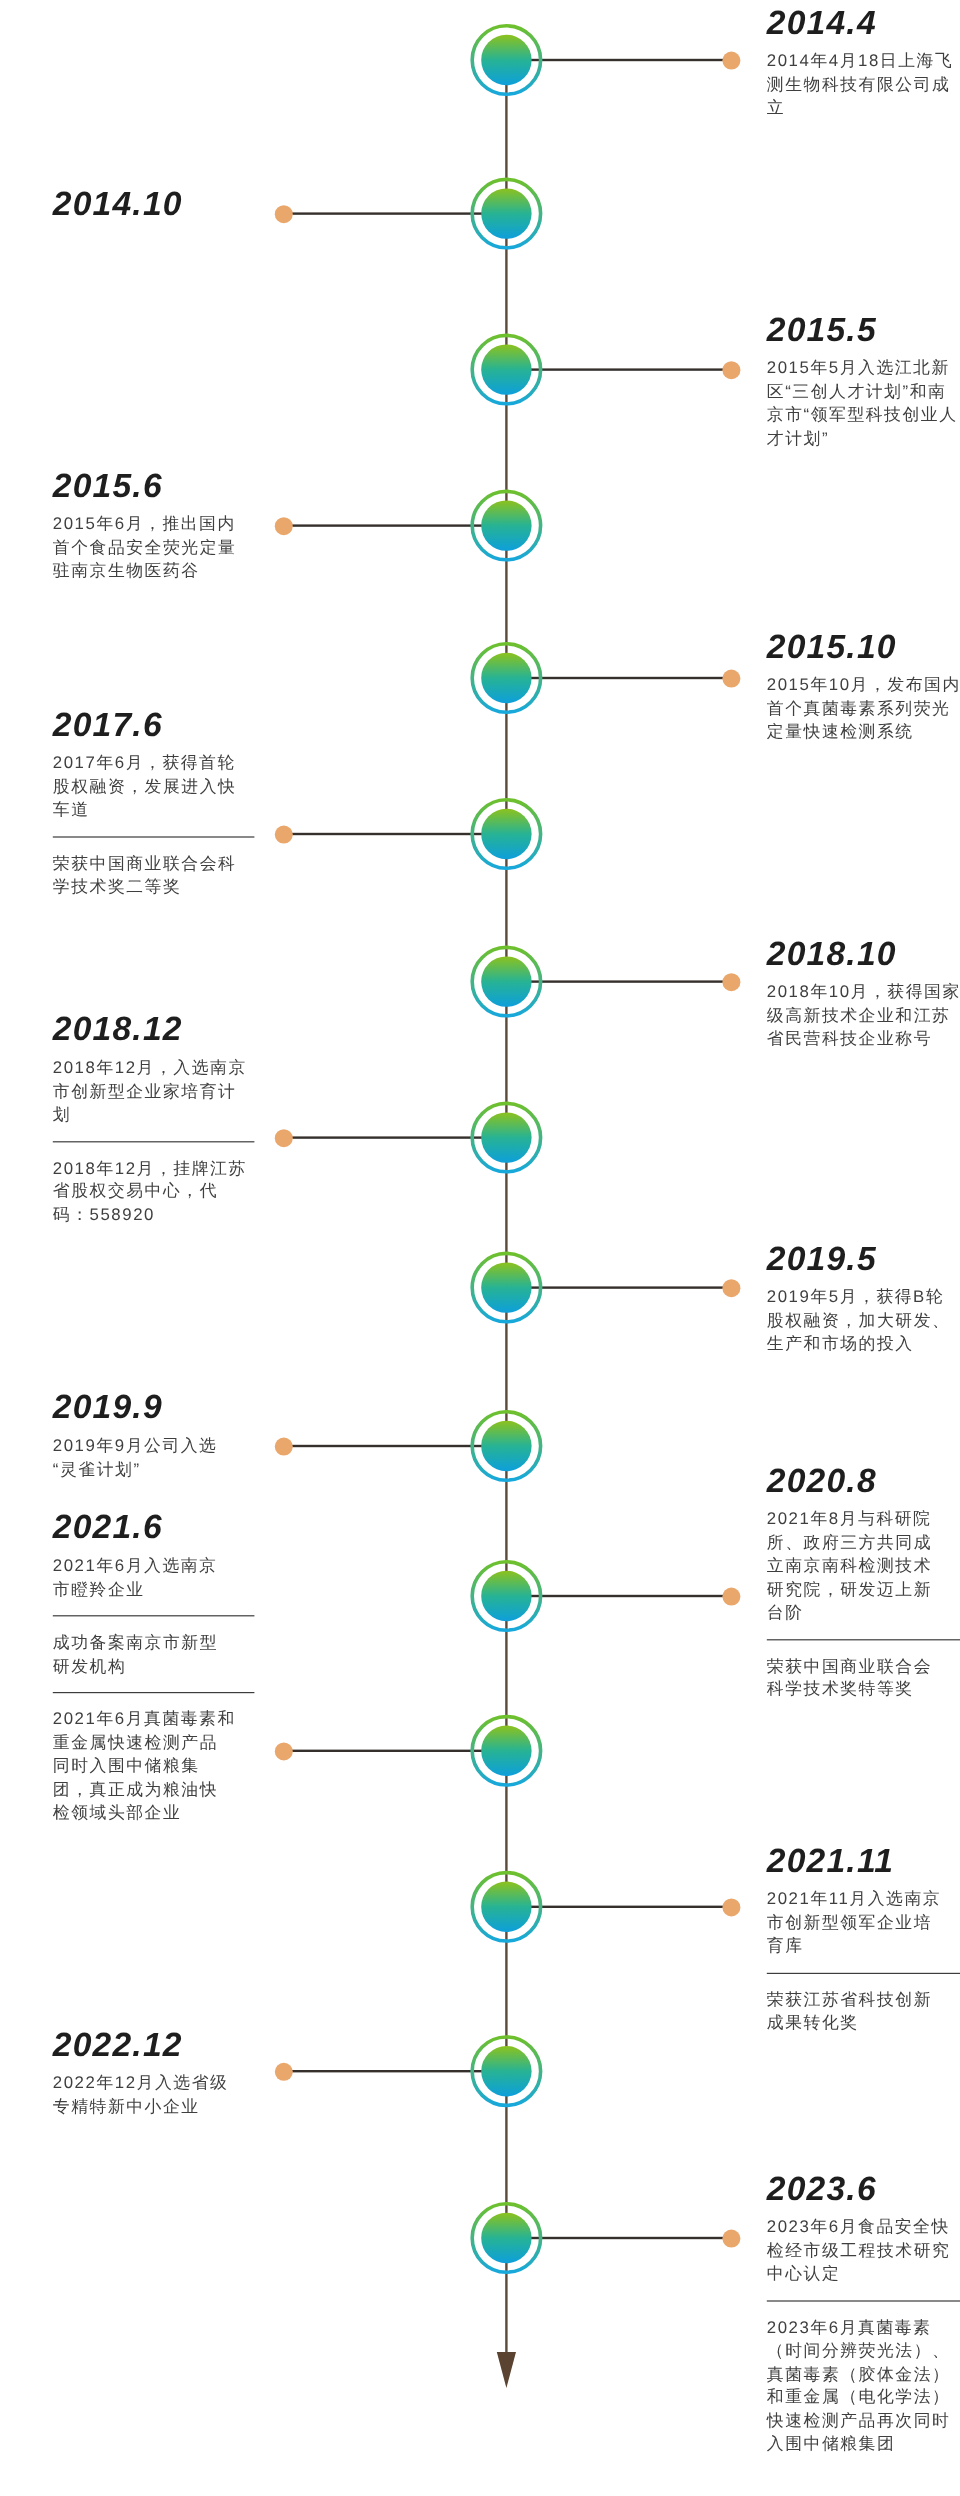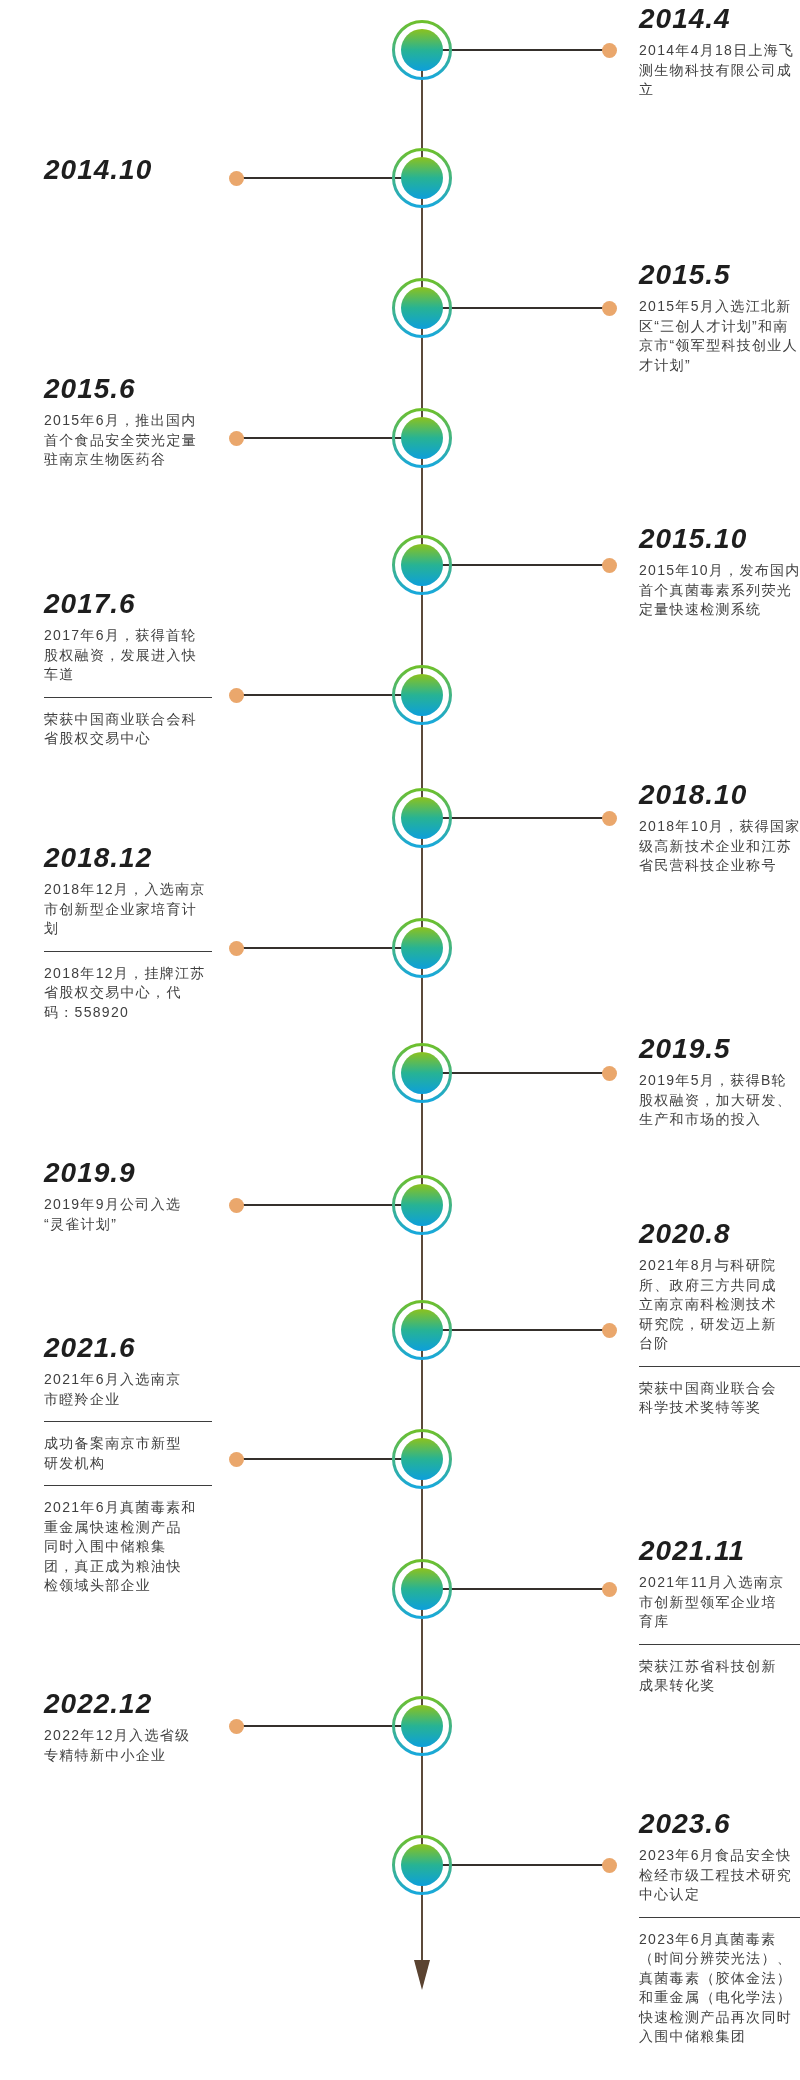--- a/index.html
+++ b/index.html
@@ -160,42 +160,42 @@
   </div>
 
   <div class="entry right" style="top:258px">
     <h2 class="date">2015.5</h2>
     <p class="desc">2015年5月入选江北新
 区“三创人才计划”和南
 京市“领军型科技创业人
 才计划”</p>
   </div>
 
-  <div class="entry left" style="top:372px">
+  <div class="entry left" style="top:388px">
     <h2 class="date">2015.6</h2>
     <p class="desc">2015年6月，推出国内
 首个食品安全荧光定量
 驻南京生物医药谷</p>
   </div>
 
   <div class="entry right" style="top:522px">
     <h2 class="date">2015.10</h2>
     <p class="desc">2015年10月，发布国内
 首个真菌毒素系列荧光
 定量快速检测系统</p>
   </div>
 
   <div class="entry left" style="top:587px">
     <h2 class="date">2017.6</h2>
     <p class="desc">2017年6月，获得首轮
 股权融资，发展进入快
 车道</p>
     <hr class="divider">
     <p class="desc">荣获中国商业联合会科
-省股权交易中心</p>
+学技术奖二等奖</p>
   </div>
 
   <div class="entry right" style="top:778px">
     <h2 class="date">2018.10</h2>
     <p class="desc">2018年10月，获得国家
 级高新技术企业和江苏
 省民营科技企业称号</p>
   </div>
 
   <div class="entry left" style="top:841px">
@@ -227,21 +227,21 @@
     <p class="desc">2021年8月与科研院
 所、政府三方共同成
 立南京南科检测技术
 研究院，研发迈上新
 台阶</p>
     <hr class="divider">
     <p class="desc">荣获中国商业联合会
 科学技术奖特等奖</p>
   </div>
 
-  <div class="entry left" style="top:1331px">
+  <div class="entry left" style="top:1256px">
     <h2 class="date">2021.6</h2>
     <p class="desc">2021年6月入选南京
 市瞪羚企业</p>
     <hr class="divider">
     <p class="desc">成功备案南京市新型
 研发机构</p>
     <hr class="divider">
     <p class="desc">2021年6月真菌毒素和
 重金属快速检测产品
 同时入围中储粮集

